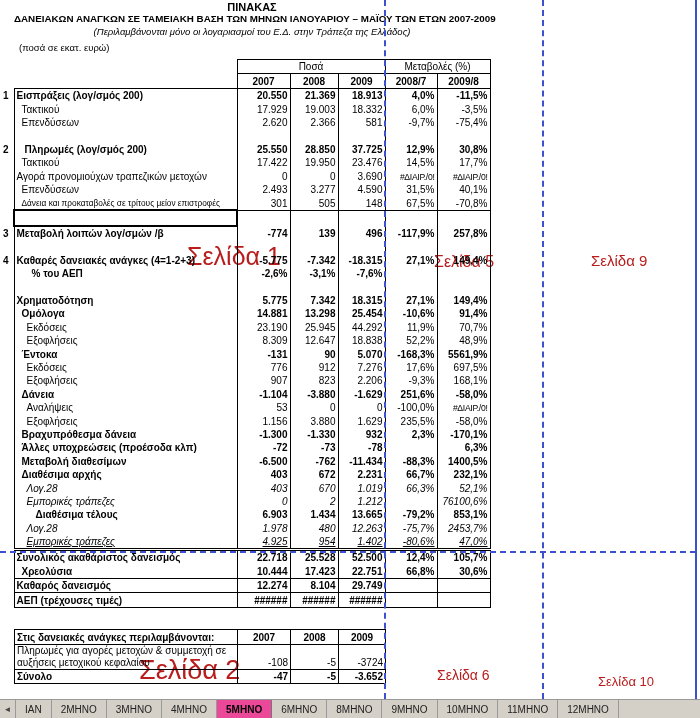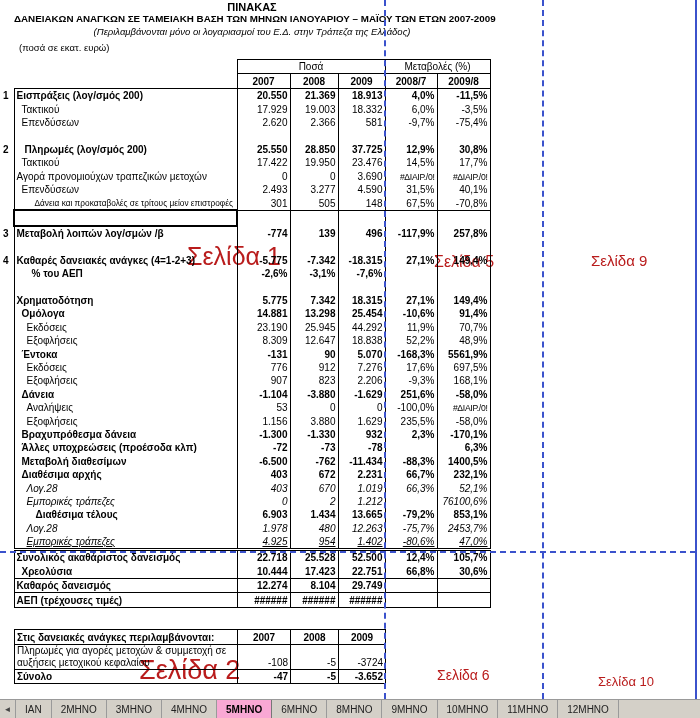--- a/index.html
+++ b/index.html
@@ -53,21 +53,21 @@
   .pb-h-dash{position:absolute;left:0;top:551px;width:696px;height:0;border-top:2px dashed #3b52cc;z-index:2;}
   .pb-v-solid{position:absolute;top:0;left:695px;height:699px;width:2px;background:#3b52cc;z-index:2;}
 
   
   .tabbar{position:absolute;left:0;bottom:0;width:700px;height:19px;background:#d4d0c8;
           border-top:1px solid #999;display:flex;align-items:stretch;z-index:3;box-sizing:border-box;}
   .navbtn{width:15px;display:flex;align-items:center;justify-content:center;
           border-right:1px solid #9a9a9a;color:#444;font-size:8px;flex:none;}
   .tab{display:flex;align-items:center;padding:0 9px;border-right:1px solid #9a9a9a;
        color:#222;font-size:10px;flex:none;}
-  .tab.active{background:#f9a8d4;font-weight:bold;color:#000;border-right:1px solid #777;}
+  .tab.active{background:#ec4899;font-weight:bold;color:#000;border-right:1px solid #777;}
 </style>
 </head>
 <body>
 
 <div class="sheet">
 
   <div id="watermarks">
       <span class="wm" style="left: 187px; top: 242px; font-size: 25px;">Σελίδα 1</span>
       <span class="wm" style="left: 434px; top: 253px; font-size: 16px;">Σελίδα 5</span>
       <span class="wm" style="left: 591px; top: 252px; font-size: 15px;">Σελίδα 9</span>
@@ -176,21 +176,21 @@
           <td class="rn"></td>
           <td class="lbl" style="padding-left: 7px;">Επενδύσεων</td>
           <td class="val">2.493</td>
           <td class="val">3.277</td>
           <td class="val">4.590</td>
           <td class="val">31,5%</td>
           <td class="val last">40,1%</td>
         </tr>
         <tr class="bb small">
           <td class="rn"></td>
-          <td class="lbl" style="padding-left: 20px;">Δάνεια και προκαταβολές σε τρίτους μείον επιστροφές</td>
+          <td class="lbl" style="padding-left: 7px;">Δάνεια και προκαταβολές σε τρίτους μείον επιστροφές</td>
           <td class="val">301</td>
           <td class="val">505</td>
           <td class="val">148</td>
           <td class="val">67,5%</td>
           <td class="val last">-70,8%</td>
         </tr>
         <tr class="box">
           <td class="rn"></td>
           <td class="lbl" style="padding-left: 2px;"></td>
           <td class="val"></td>

